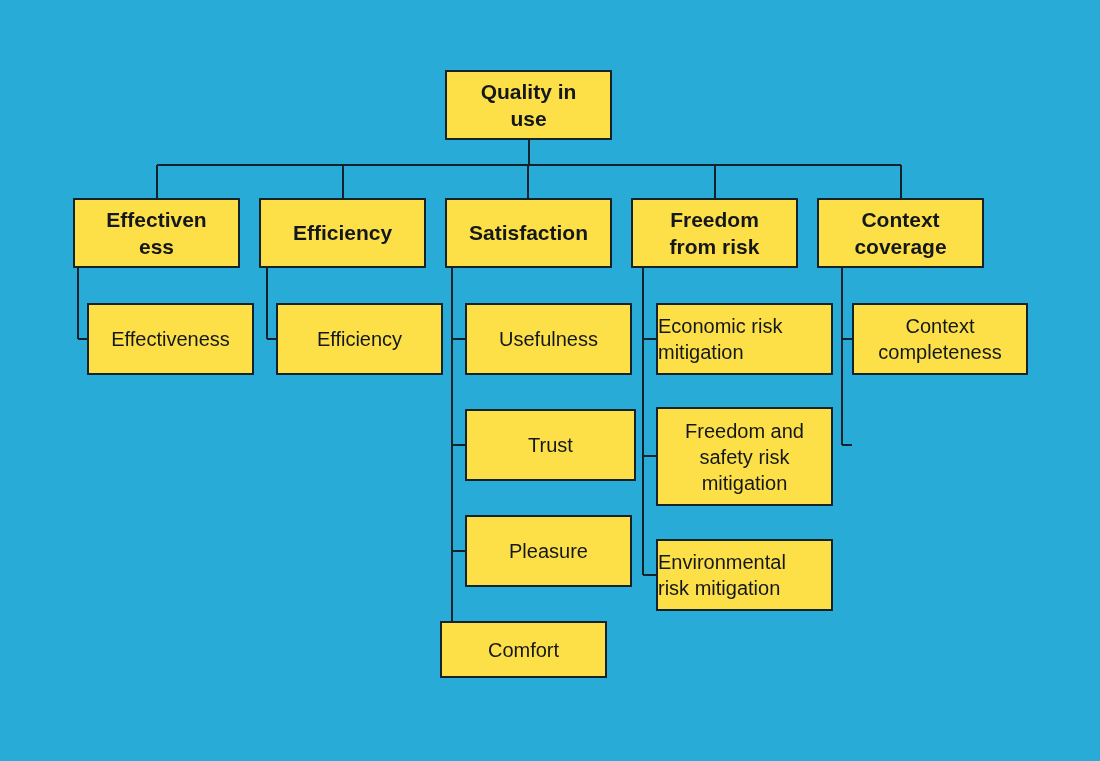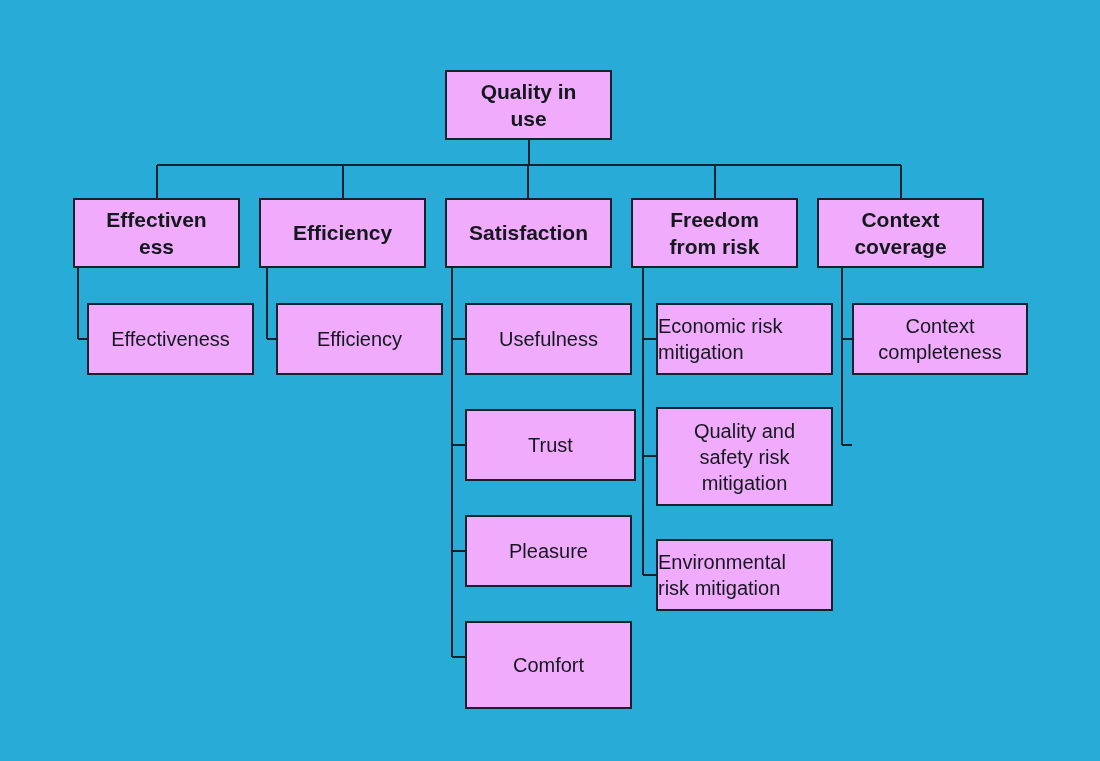--- a/index.html
+++ b/index.html
@@ -23,21 +23,21 @@
     position: absolute;
     left: 0;
     top: 0;
     width: 1100px;
     height: 761px;
     pointer-events: none;
   }
   .node {
     position: absolute;
     box-sizing: border-box;
-    background: #f0abfc;
+    background: #fde047;
     border: 2px solid #14222b;
     display: flex;
     align-items: center;
     color: #14181c;
     line-height: 1.30;
     z-index: 2;
   }
   .node .txt {
     display: block;
     width: 100%;
@@ -126,29 +126,29 @@
     </div>
     <div class="node lvl-leaf align-center" style="left: 465px; top: 303px; width: 167px; height: 72px;">
       <span class="txt">Usefulness</span>
     </div>
     <div class="node lvl-leaf align-center" style="left: 465px; top: 409px; width: 171px; height: 72px;">
       <span class="txt">Trust</span>
     </div>
     <div class="node lvl-leaf align-center" style="left: 465px; top: 515px; width: 167px; height: 72px;">
       <span class="txt">Pleasure</span>
     </div>
-    <div class="node lvl-leaf align-center" style="left: 465px; top: 621px; width: 167px; height: 88px;">
+    <div class="node lvl-leaf align-center" style="left: 440px; top: 621px; width: 167px; height: 57px;">
       <span class="txt">Comfort</span>
     </div>
     <div class="node lvl-leaf align-left" style="left: 656px; top: 303px; width: 177px; height: 72px;">
       <span class="txt">Economic risk
 mitigation</span>
     </div>
     <div class="node lvl-leaf align-center" style="left: 656px; top: 407px; width: 177px; height: 99px;">
-      <span class="txt">Quality and
+      <span class="txt">Freedom and
 safety risk
 mitigation</span>
     </div>
     <div class="node lvl-leaf align-left" style="left: 656px; top: 539px; width: 177px; height: 72px;">
       <span class="txt">Environmental
 risk mitigation</span>
     </div>
     <div class="node lvl-leaf align-center" style="left: 852px; top: 303px; width: 176px; height: 72px;">
       <span class="txt">Context
 completeness</span>

